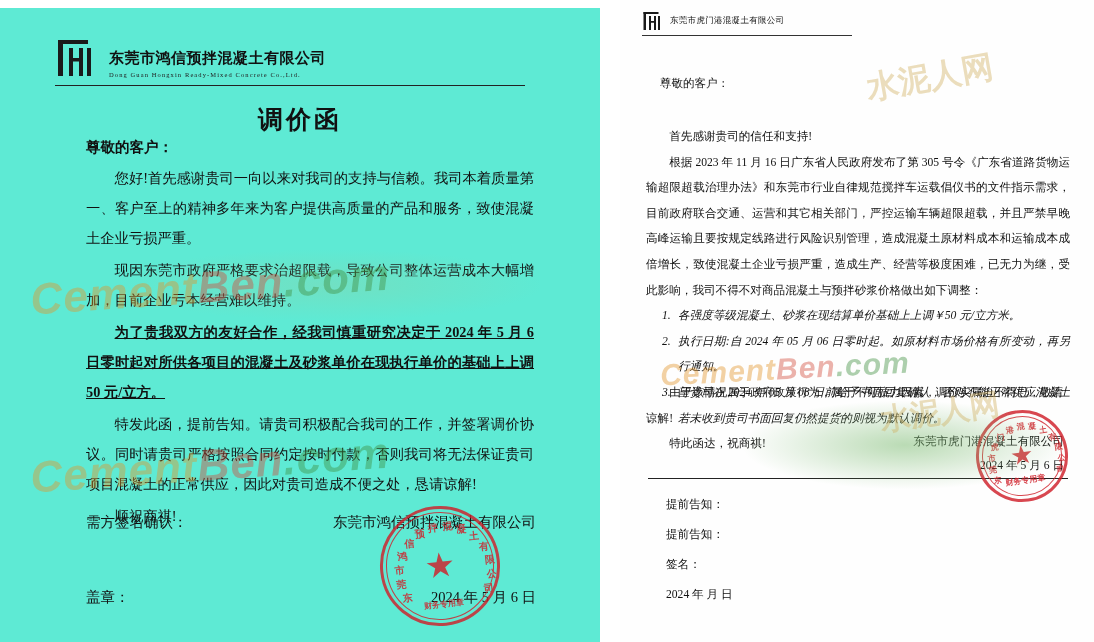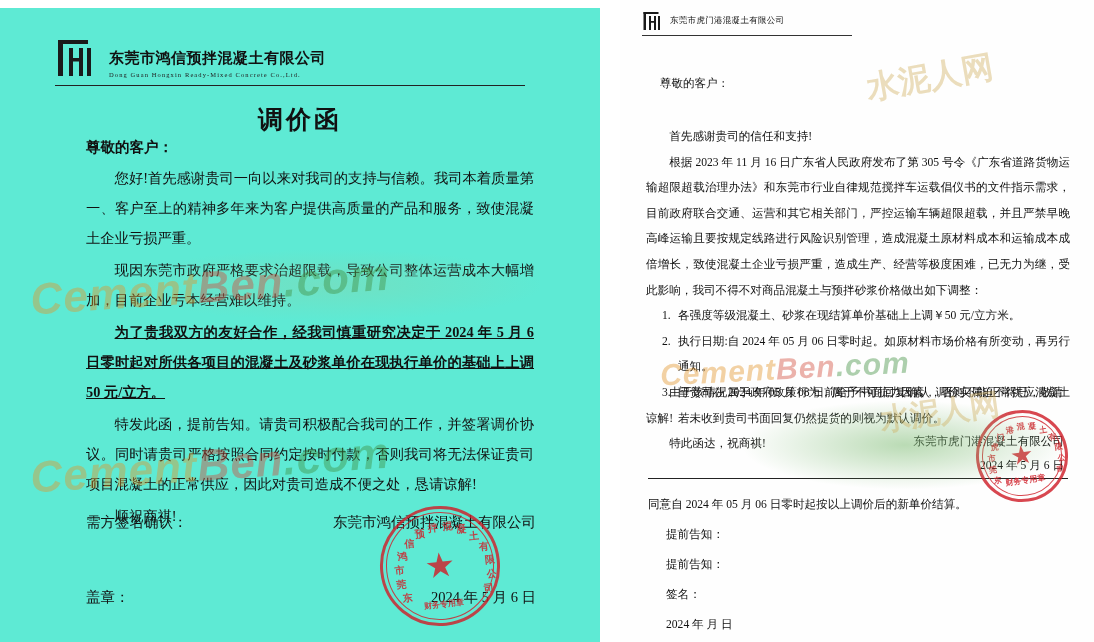--- a/index.html
+++ b/index.html
@@ -153,20 +153,21 @@
     line-height: 25.6px;
     color: #111;
     text-align: justify;
     margin-top: 44px;
   }
   .body-right p { margin: 0; text-indent: 2em; }
   .body-right ol {
     margin: 0; padding-left: 32px;
     list-style: none;
     counter-reset: item;
+    font-style: italic;
   }
   .body-right ol li {
     counter-increment: item;
     position: relative;
     text-align: justify;
     margin: 0;
   }
   .body-right ol li:before {
     content: counter(item) ". ";
     position: absolute;
@@ -423,21 +424,20 @@
     </div>
 
     <div class="company-right">
       <div>东莞市虎门港混凝土有限公司</div>
       <div>2024 年 5 月 6 日</div>
     </div>
 
     <div class="hr-right"></div>
 
     <div class="agree-right">
-      <div>同意自 2024 年 05 月 06 日零时起按以上调价后的新单价结算。</div>
       <div class="f">提前告知：</div>
       <div class="f">提前告知：</div>
       <div class="f">签名：</div>
       <div class="dline">2024 年        月        日</div>
     </div>
 
     <div class="stamp stamp-right">
       <div class="inner-ring"></div>
       <div class="arc-text">
         <span style="transform: rotate(-116deg) translate(0, -35px) rotate(116deg); font-size:8px;">东</span>

